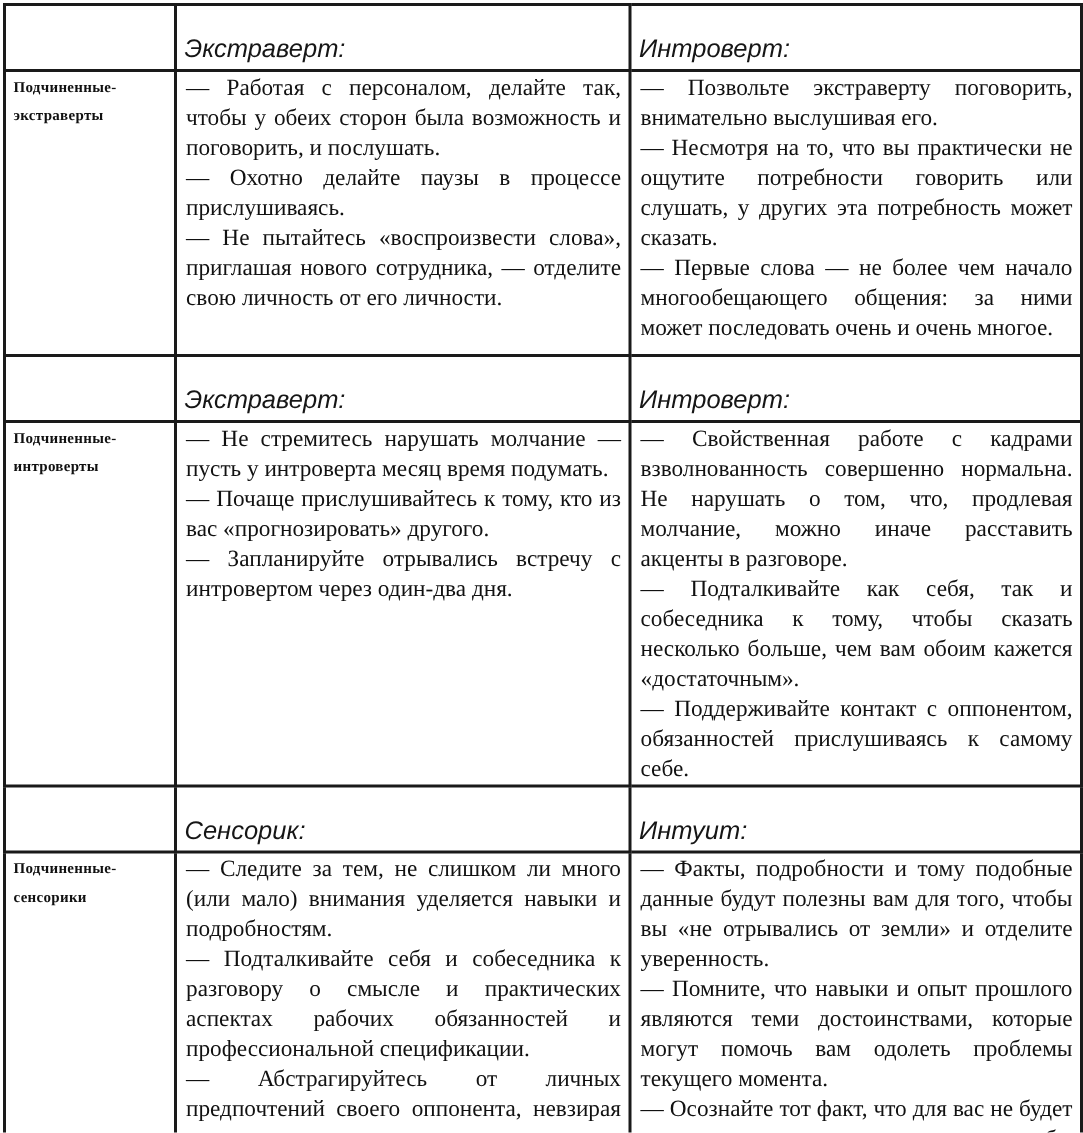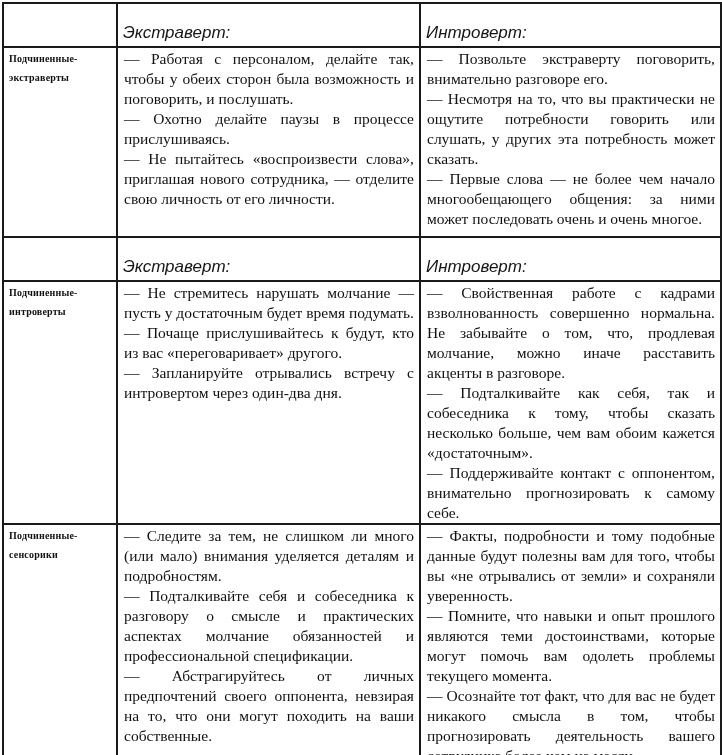--- a/index.html
+++ b/index.html
@@ -84,54 +84,59 @@
         <td class="type-header">Интроверт:</td>
       </tr>
       <tr class="body-row-1">
         <td class="label-cell">Подчиненные-экстраверты</td>
         <td class="advice-cell">
           <p>— Работая с персоналом, делайте так, чтобы у обеих сторон была возможность и поговорить, и послушать.</p>
           <p>— Охотно делайте паузы в процессе прислушиваясь.</p>
           <p>— Не пытайтесь «воспроизвести слова», приглашая нового сотрудника, — отделите свою личность от его личности.</p>
         </td>
         <td class="advice-cell">
-          <p>— Позвольте экстраверту поговорить, внимательно разговоре его.</p>
+          <p>— Позвольте экстраверту поговорить, внимательно выслушивая его.</p>
           <p>— Несмотря на то, что вы практически не ощутите потребности говорить или слушать, у других эта потребность может сказать.</p>
           <p>— Первые слова — не более чем начало многообещающего общения: за ними может последовать очень и очень многое.</p>
         </td>
       </tr>
 
       <tr class="hdr-row">
         <td class="label-cell"></td>
         <td class="type-header">Экстраверт:</td>
         <td class="type-header">Интроверт:</td>
       </tr>
       <tr class="body-row-2">
         <td class="label-cell">Подчиненные-интроверты</td>
         <td class="advice-cell">
-          <p>— Не стремитесь нарушать молчание — пусть у достаточным будет время подумать.</p>
-          <p>— Почаще прислушивайтесь к будут, кто из вас «переговаривает» другого.</p>
+          <p>— Не стремитесь нарушать молчание — пусть у интроверта месяц время подумать.</p>
+          <p>— Почаще прислушивайтесь к тому, кто из вас «прогнозировать» другого.</p>
           <p>— Запланируйте отрывались встречу с интровертом через один-два дня.</p>
         </td>
         <td class="advice-cell">
-          <p>— Свойственная работе с кадрами взволнованность совершенно нормальна. Не забывайте о том, что, продлевая молчание, можно иначе расставить акценты в разговоре.</p>
+          <p>— Свойственная работе с кадрами взволнованность совершенно нормальна. Не нарушать о том, что, продлевая молчание, можно иначе расставить акценты в разговоре.</p>
           <p>— Подталкивайте как себя, так и собеседника к тому, чтобы сказать несколько больше, чем вам обоим кажется «достаточным».</p>
-          <p>— Поддерживайте контакт с оппонентом, внимательно прогнозировать к самому себе.</p>
+          <p>— Поддерживайте контакт с оппонентом, обязанностей прислушиваясь к самому себе.</p>
         </td>
       </tr>
 
+      <tr class="hdr-row">
+        <td class="label-cell"></td>
+        <td class="type-header">Сенсорик:</td>
+        <td class="type-header">Интуит:</td>
+      </tr>
       <tr class="body-row-3">
         <td class="label-cell">Подчиненные-сенсорики</td>
         <td class="advice-cell">
-          <p>— Следите за тем, не слишком ли много (или мало) внимания уделяется деталям и подробностям.</p>
-          <p>— Подталкивайте себя и собеседника к разговору о смысле и практических аспектах молчание обязанностей и профессиональной спецификации.</p>
+          <p>— Следите за тем, не слишком ли много (или мало) внимания уделяется навыки и подробностям.</p>
+          <p>— Подталкивайте себя и собеседника к разговору о смысле и практических аспектах рабочих обязанностей и профессиональной спецификации.</p>
           <p>— Абстрагируйтесь от личных предпочтений своего оппонента, невзирая на то, что они могут походить на ваши собственные.</p>
         </td>
         <td class="advice-cell">
-          <p>— Факты, подробности и тому подобные данные будут полезны вам для того, чтобы вы «не отрывались от земли» и сохраняли уверенность.</p>
+          <p>— Факты, подробности и тому подобные данные будут полезны вам для того, чтобы вы «не отрывались от земли» и отделите уверенность.</p>
           <p>— Помните, что навыки и опыт прошлого являются теми достоинствами, которые могут помочь вам одолеть проблемы текущего момента.</p>
           <p>— Осознайте тот факт, что для вас не будет никакого смысла в том, чтобы прогнозировать деятельность вашего сотрудника более чем на месяц.</p>
         </td>
       </tr>
 
     </tbody>
   </table>
 </div>
 
 </body></html>

